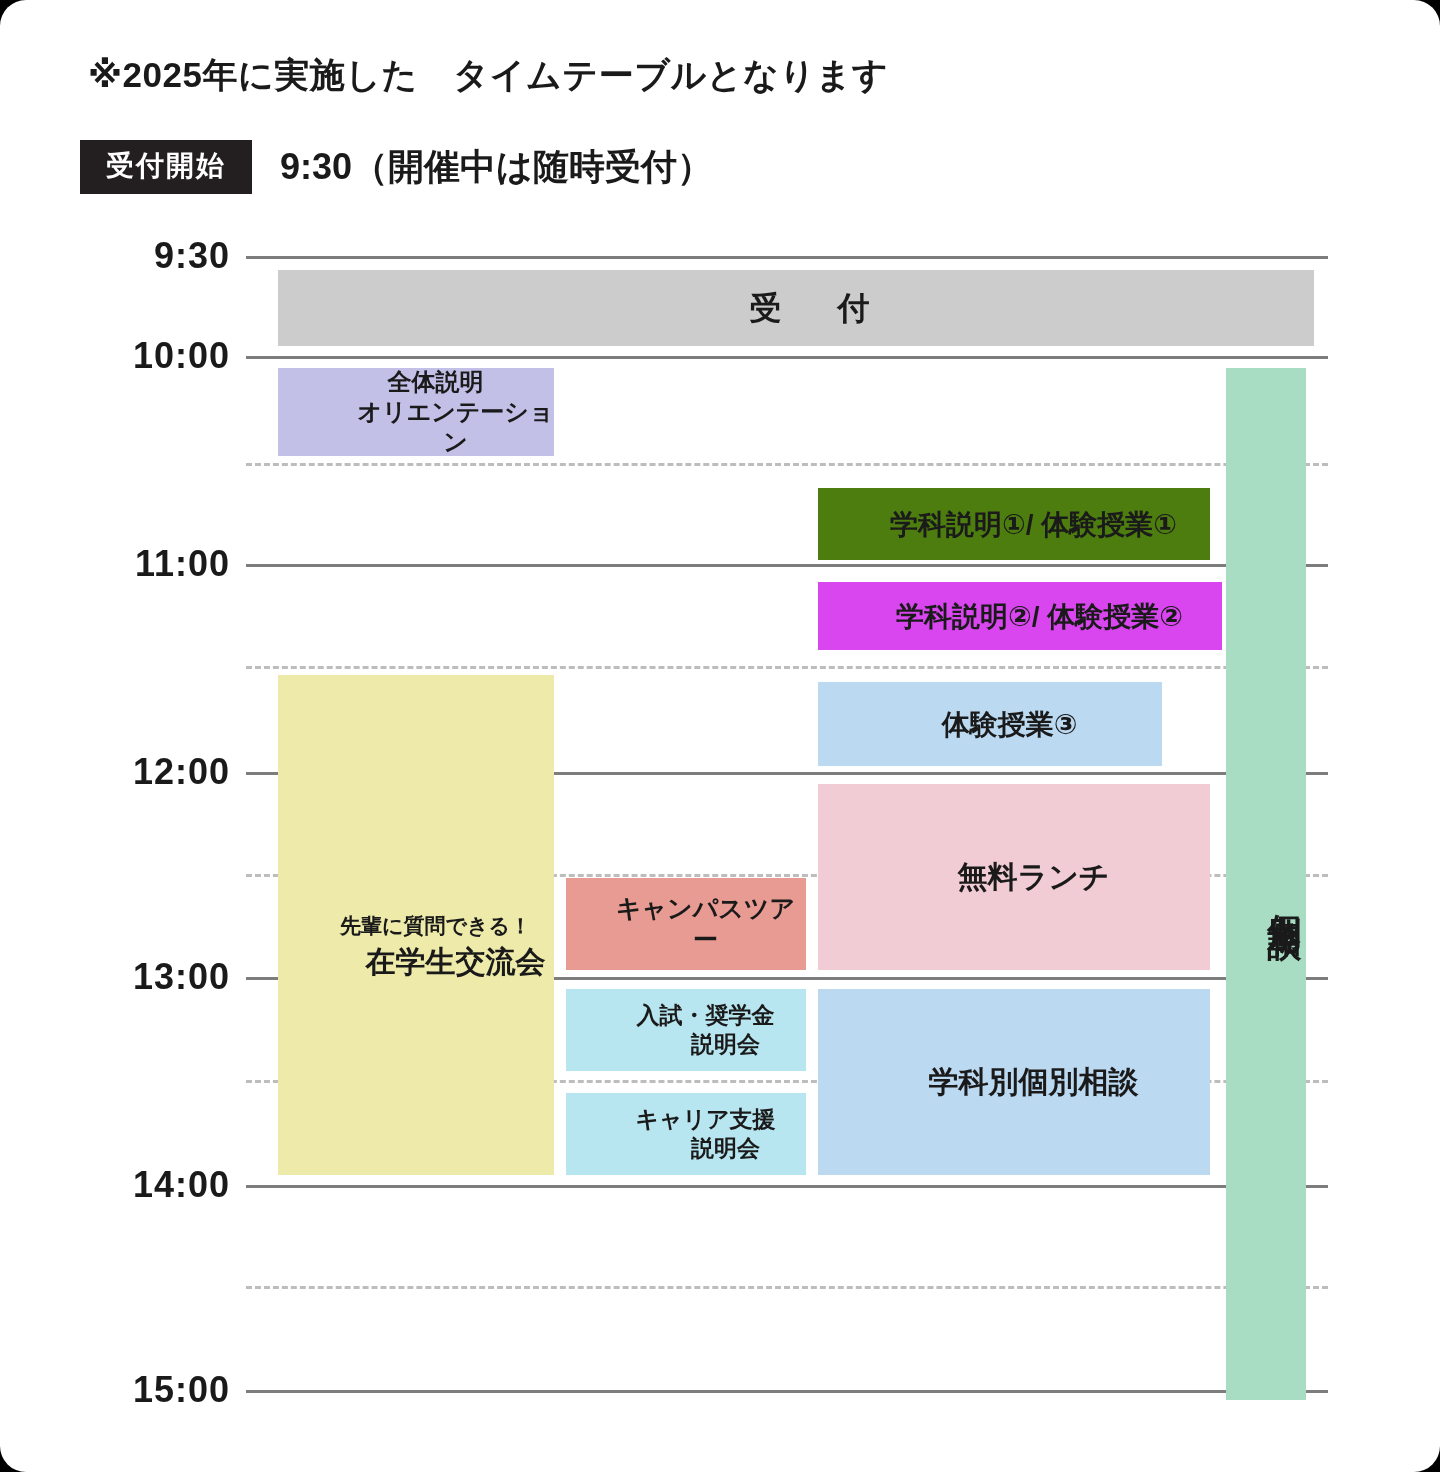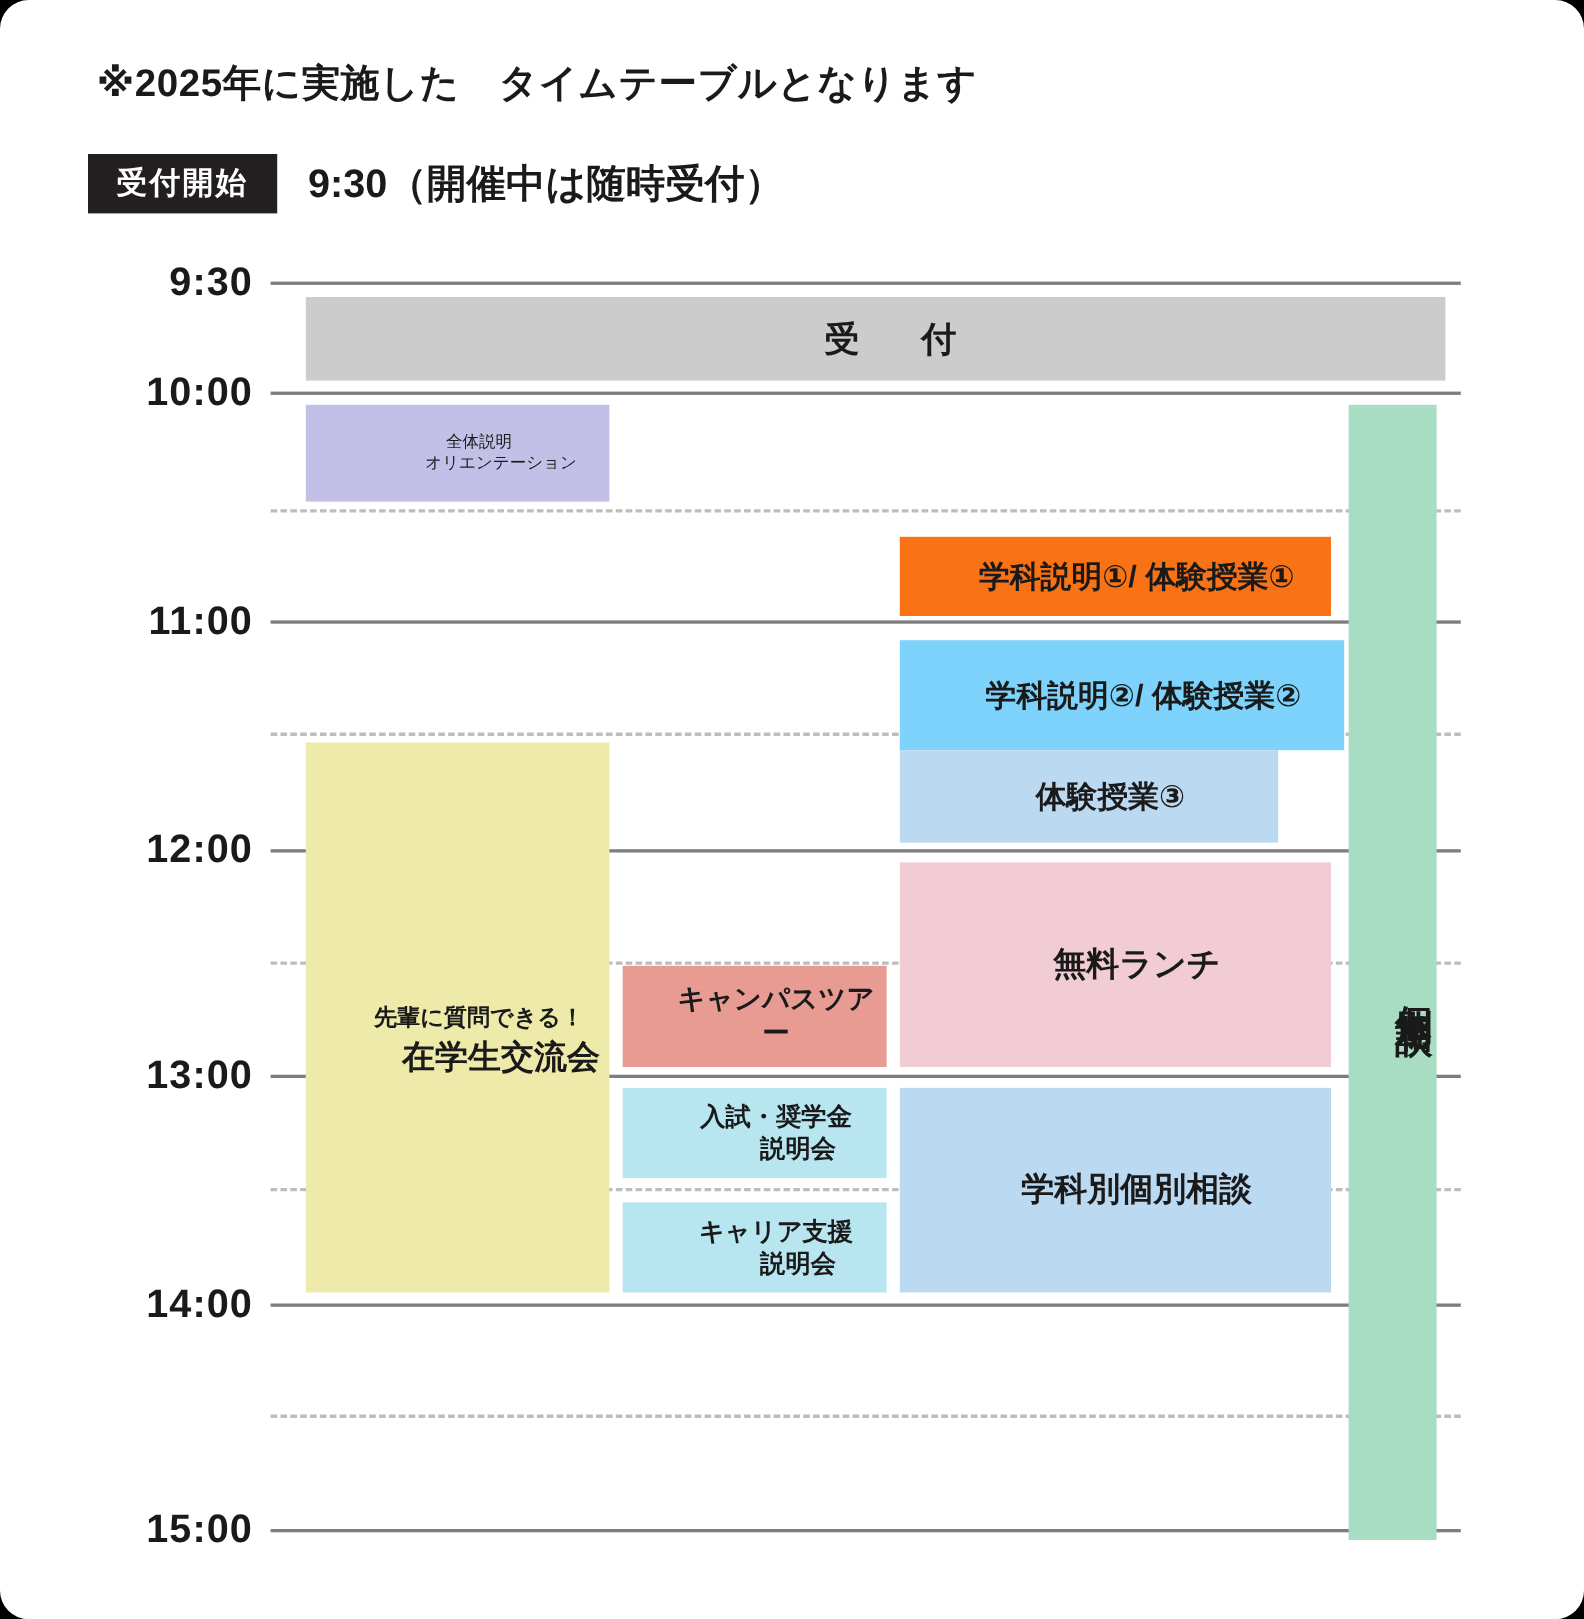--- a/index.html
+++ b/index.html
@@ -100,22 +100,22 @@
   .block .l1 { display: block; }
   .block .l2 { display: block; margin-left: 40px; }
 
   
   .b-reception {
     font-size: 32px;
     font-weight: bold;
     letter-spacing: 12px;
   }
   .b-orientation {
-    font-size: 15px;
-    font-weight: normal;
+    font-size: 24px;
+    font-weight: bold;
   }
   .b-lesson {
     font-size: 28px;
     font-weight: bold;
   }
   .b-lunch {
     font-size: 30px;
     font-weight: bold;
   }
   .b-tour {
@@ -187,25 +187,25 @@
 
     <div class="block b-reception" style="left:278px; top:50px; width:1036px; height:76px; background:#cccccc;">
       <span class="l1">受　付</span>
     </div>
 
     <div class="block b-orientation" style="left:278px; top:148px; width:276px; height:88px; background:#c3c0e8;">
       <span class="l1">全体説明</span>
       <span class="l2">オリエンテーション</span>
     </div>
 
-    <div class="block b-lesson" style="left:818px; top:268px; width:392px; height:72px; background:#f97316;">
+    <div class="block b-lesson" style="left:818px; top:268px; width:392px; height:72px; background:#4d7c0f;">
       <span class="l1">学科説明①/ 体験授業①</span>
     </div>
 
-    <div class="block b-lesson" style="left:818px; top:362px; width:404px; height:100px; background:#7dd3fc;">
+    <div class="block b-lesson" style="left:818px; top:362px; width:404px; height:68px; background:#d946ef;">
       <span class="l1">学科説明②/ 体験授業②</span>
     </div>
 
     <div class="block b-lesson" style="left:818px; top:462px; width:344px; height:84px; background:#bcd9f2;">
       <span class="l1">体験授業③</span>
     </div>
 
     <div class="block b-lunch" style="left:818px; top:564px; width:392px; height:186px; background:#f2ccd5;">
       <span class="l1">無料ランチ</span>
     </div>

